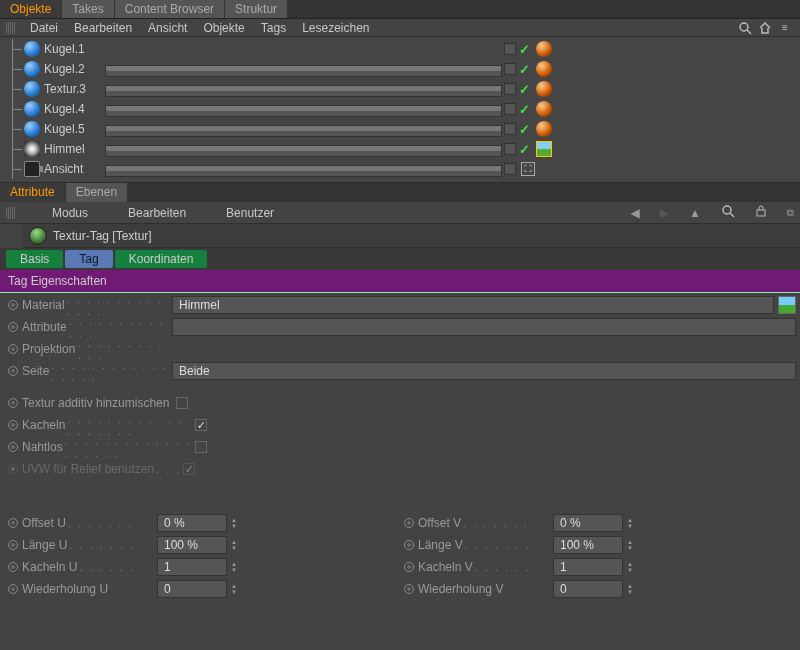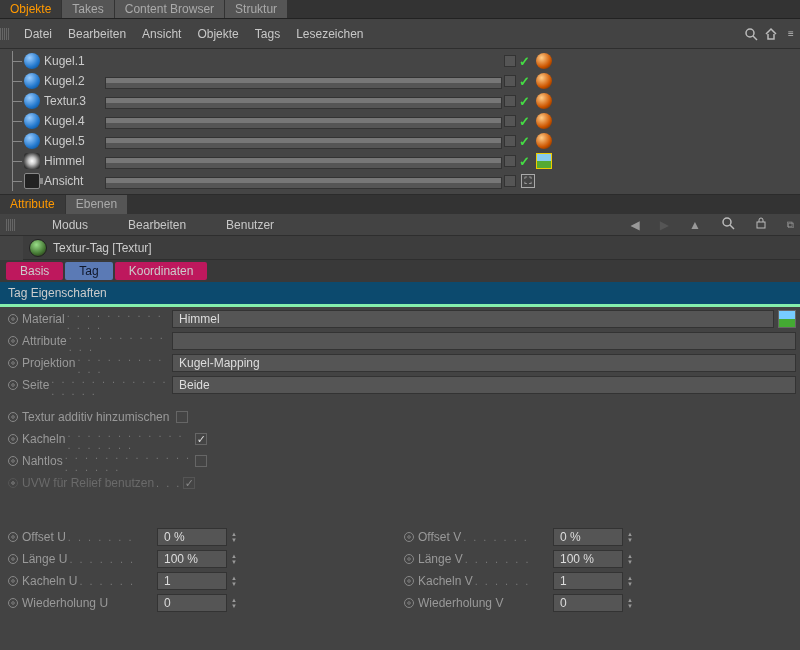--- a/index.html
+++ b/index.html
@@ -28,22 +28,22 @@
     font-size: 12px;
   }
   .tab.active {
     background: #3a3a3a;
     color: #f90;
   }
   .menubar {
     display: flex;
     align-items: center;
     background: #434343;
-    height: 30px;
-    padding: 0 0;
+    height: 18px;
+    padding: 0 6px;
     border-bottom: 1px solid #2e2e2e;
     text-align: right;
   }
   .menubar .grip {
     width: 10px; height: 12px;
     background: repeating-linear-gradient(90deg,#666,#666 1px,#444 1px,#444 2px);
     margin-right: 6px;
   }
   .menubar .item {
     color: #c8c8c8;
@@ -152,27 +152,27 @@
     border-bottom:1px solid #2e2e2e;
     margin-left:23px;
   }
   .attr-head .icon {
     width:18px;height:18px;border-radius:50%;
     background: radial-gradient(circle at 40% 30%,#9d8,#473 60%,#221);
     border:1px solid #222; margin-right:6px;
   }
   .subtabs { display:flex; background:#393939; padding:2px 6px;}
   .subtab {
-    padding:2px 14px; background:#be185d; color:#ccc;
+    padding:2px 14px; background:#15803d; color:#ccc;
     margin-right:2px; border-radius:2px; cursor:pointer;
   }
   .subtab.sel { background:#5b7ab5; color:#0f172a;}
   .section-title {
-    padding:4px 8px; color:#ccc; background:#0c4a6e;
-    border-bottom:3px solid #86efac;
+    padding:4px 8px; color:#ccc; background:#701a75;
+    border-bottom:1px solid #86efac;
   }
   .props { padding:1px 4px 10px 4px; background:#434343;}
   .prow {
     display:flex; align-items:center; height:22px;
   }
   .pbullet {
     width:10px;height:10px;border:1px solid #888;border-radius:50%;
     margin:0 4px;
     background: radial-gradient(circle,#666 30%,transparent 32%);
   }
@@ -370,23 +370,20 @@
     <div class="pinput wide">
         <span></span>
       </div>
   </div>
   <div class="prow">
     <span class="pbullet"></span>
     <span class="lblcol">
         <span class="plabel">Projektion</span>
         <span class="dots"> . . . . . . . . . . . .</span>
       </span>
-    <div class="pinput wide">
-        <span>Kugel-Mapping</span>
-      </div>
   </div>
   <div class="prow">
     <span class="pbullet"></span>
     <span class="lblcol">
         <span class="plabel">Seite</span>
         <span class="dots"> . . . . . . . . . . . . . . . . .</span>
       </span>
     <div class="pinput wide">
         <span>Beide</span>
       </div>

